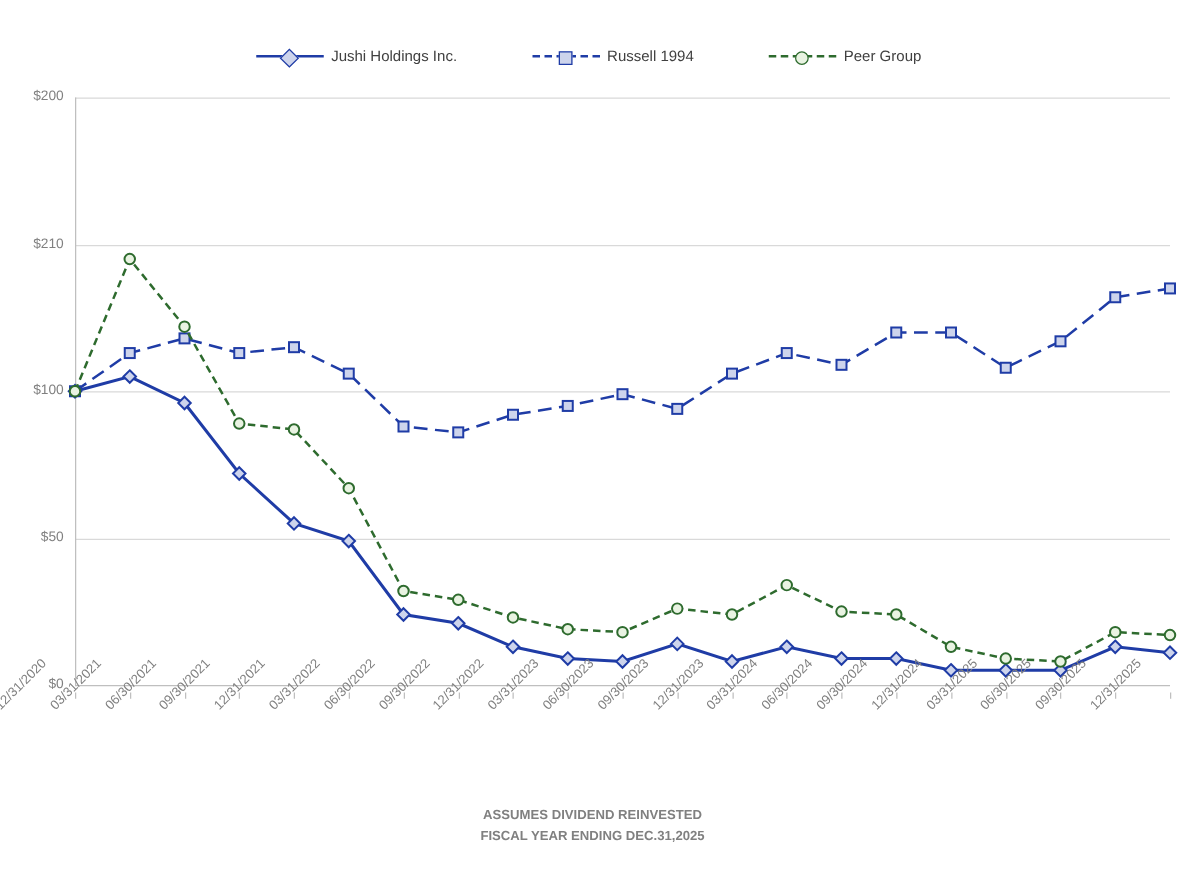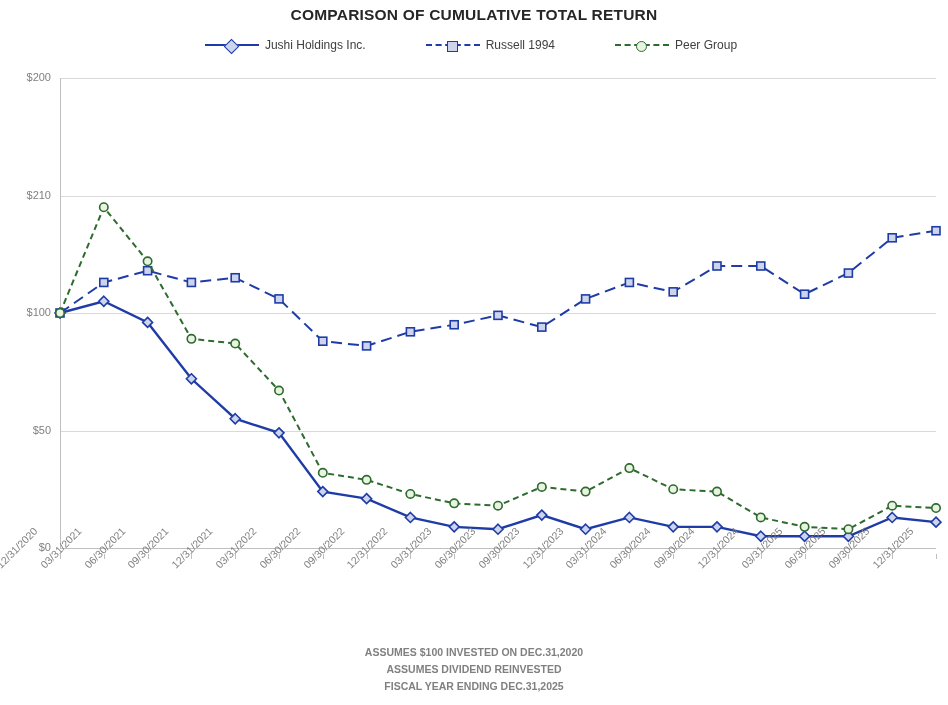--- a/index.html
+++ b/index.html
@@ -140,21 +140,20 @@
     width: 876px;
     height: 470px;
     overflow: visible;
   }
 </style>
 </head>
 <body>
 
 <div id="chart-root">
 
-  <div class="chart-title">COMPARISON OF CUMULATIVE TOTAL RETURN</div>
 
   <div class="legend" id="legend">
       <div class="legend-item">
         <span class="legend-swatch">
           <span class="ln" style="background: transparent; border-top: 2px solid rgb(31, 60, 166);"></span>
           <span class="mk" style="border: 1.6px solid rgb(31, 60, 166); transform: rotate(45deg); background: rgb(205, 212, 236);"></span>
         </span>
         <span>Jushi Holdings Inc.</span>
       </div>
       <div class="legend-item">
@@ -297,18 +296,17 @@
       <span style="left: 678.6px; top: 8px;">03/31/2025</span>
       <div class="xtick" style="left: 788.4px;"></div>
       <span style="left: 722.4px; top: 8px;">06/30/2025</span>
       <div class="xtick" style="left: 832.2px;"></div>
       <span style="left: 766.2px; top: 8px;">09/30/2025</span>
       <div class="xtick" style="left: 876px;"></div>
       <span style="left: 810px; top: 8px;">12/31/2025</span>
     </div>
 
   <div class="footnote">
-    <div>ASSUMES $100 INVESTED ON DEC.31,2020</div>
     <div>ASSUMES DIVIDEND REINVESTED</div>
     <div>FISCAL YEAR ENDING DEC.31,2025</div>
   </div>
 
 </div>
 
 </body></html>

